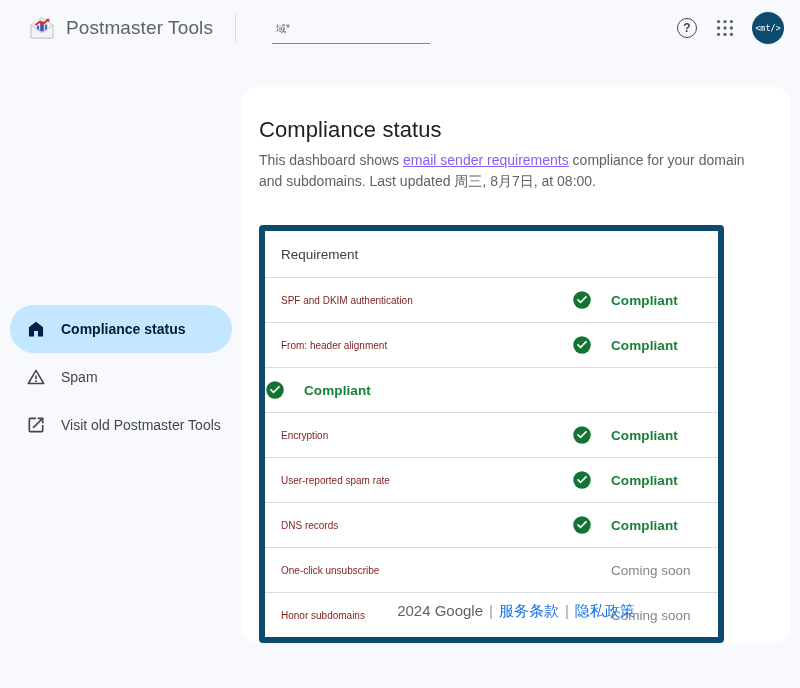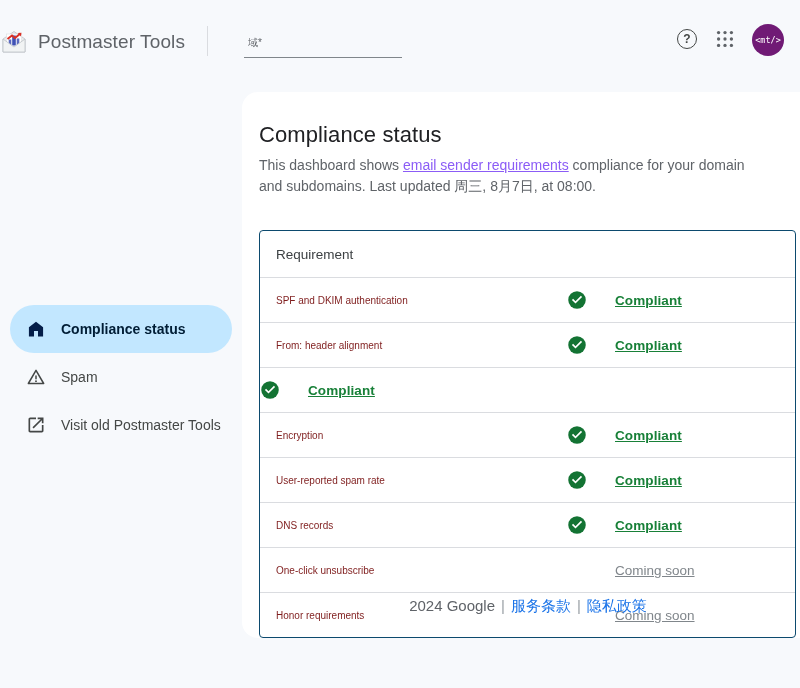--- a/index.html
+++ b/index.html
@@ -8,22 +8,22 @@
     font-family: "Liberation Sans", "DejaVu Sans", sans-serif;
     background: #f7f9fc;
     color: #202124;
     overflow: hidden;
   }
 
   
   .topbar {
     height: 56px;
     display: flex;
-    align-items: flex-end;
-    padding: 0 16px 0 0;
+    align-items: center;
+    padding: 0 16px 0 28px;
   }
   .brand { display: flex; align-items: center; gap: 10px; }
   .logo-icon { width: 28px; height: 28px; display: inline-flex; }
   .app-title { font-size: 19px; color: #5f6368; letter-spacing: .1px; white-space: nowrap; }
   .header-divider { width: 1px; height: 30px; background: #dadce0; margin: 0 0 0 22px; }
 
   .domain-select {
     margin-left: 36px;
     width: 158px;
     padding: 6px 2px 8px 4px;
@@ -50,21 +50,21 @@
     display: inline-flex; align-items: center; justify-content: center;
     margin-left: 4px; border-radius: 50%;
   }
   .help-glyph {
     width: 20px; height: 20px; border: 1.6px solid #444746; border-radius: 50%;
     display: inline-flex; align-items: center; justify-content: center;
     font-size: 12px; font-weight: bold; color: #444746;
   }
   .avatar {
     width: 32px; height: 32px; border-radius: 50%;
-    background: #701a75; color: #ffffff;
+    background: #0c4a6e; color: #ffffff;
     font-family: "DejaVu Sans Mono", monospace;
     font-size: 8.5px; letter-spacing: 0;
     display: inline-flex; align-items: center; justify-content: center;
     border: none; cursor: pointer; margin-left: 10px;
   }
 
   
   .layout { display: flex; align-items: center; height: 632px; }
 
   .sidebar { width: 242px; flex: 0 0 242px; padding-top: 9px; }
@@ -92,39 +92,39 @@
   .page-desc {
     margin-top: 7px;
     font-size: 14px; line-height: 21px; color: #5f6368;
     max-width: 512px;
   }
   .page-desc a { color: #8b5cf6; text-decoration: underline; cursor: pointer; }
 
   
   .c-table {
     margin-top: 33px;
-    width: 537px;
-    border: 1px solid #0c4a6e;
+    width: 465px;
+    border: 6px solid #0c4a6e;
     border-radius: 4px;
     background: #fff;
   }
   .t-row {
     display: grid;
     grid-template-columns: 307px 1fr;
     align-items: center;
     height: 45px;
     border-top: 1px solid #dadce0;
   }
   .t-row.t-head { border-top: none; height: 46px; }
   .t-cell-req { padding-left: 16px; font-size: 10px; color: #7f1d1d; }
   .t-head .t-cell-req, .t-head .t-cell-status { font-size: 13.5px; color: #3c4043; }
   .t-cell-status { display: flex; align-items: center; font-size: 13.5px; }
   .status-icon { width: 20px; height: 20px; display: inline-flex; flex: 0 0 20px; }
   .status-spacer { width: 20px; flex: 0 0 20px; }
-  .status-text { margin-left: 28px; text-decoration: underline; }
+  .status-text { margin-left: 19px; }
   .t-row.compliant .status-text { color: #188038; font-weight: 600; letter-spacing: .1px; }
   .t-row.pending .status-text { color: #80868b; font-weight: 400; }
 
   
   .card-footer {
     position: absolute;
     left: 0; right: 0; bottom: 22px;
     text-align: center;
     font-size: 15px; color: #5f6368;
   }
@@ -304,21 +304,21 @@
 
       <div class="t-row pending">
         <span class="t-cell-req">One-click unsubscribe</span>
         <span class="t-cell-status">
           <span class="status-spacer"></span>
           <span class="status-text">Coming soon</span>
         </span>
       </div>
 
       <div class="t-row pending">
-        <span class="t-cell-req">Honor requirements</span>
+        <span class="t-cell-req">Honor subdomains</span>
         <span class="t-cell-status">
           <span class="status-spacer"></span>
           <span class="status-text">Coming soon</span>
         </span>
       </div>
     </div>
 
     <div class="card-footer">
       <span>2024 Google</span><span class="foot-sep">|</span><a>服务条款</a><span class="foot-sep">|</span><a>隐私政策</a>
     </div>

